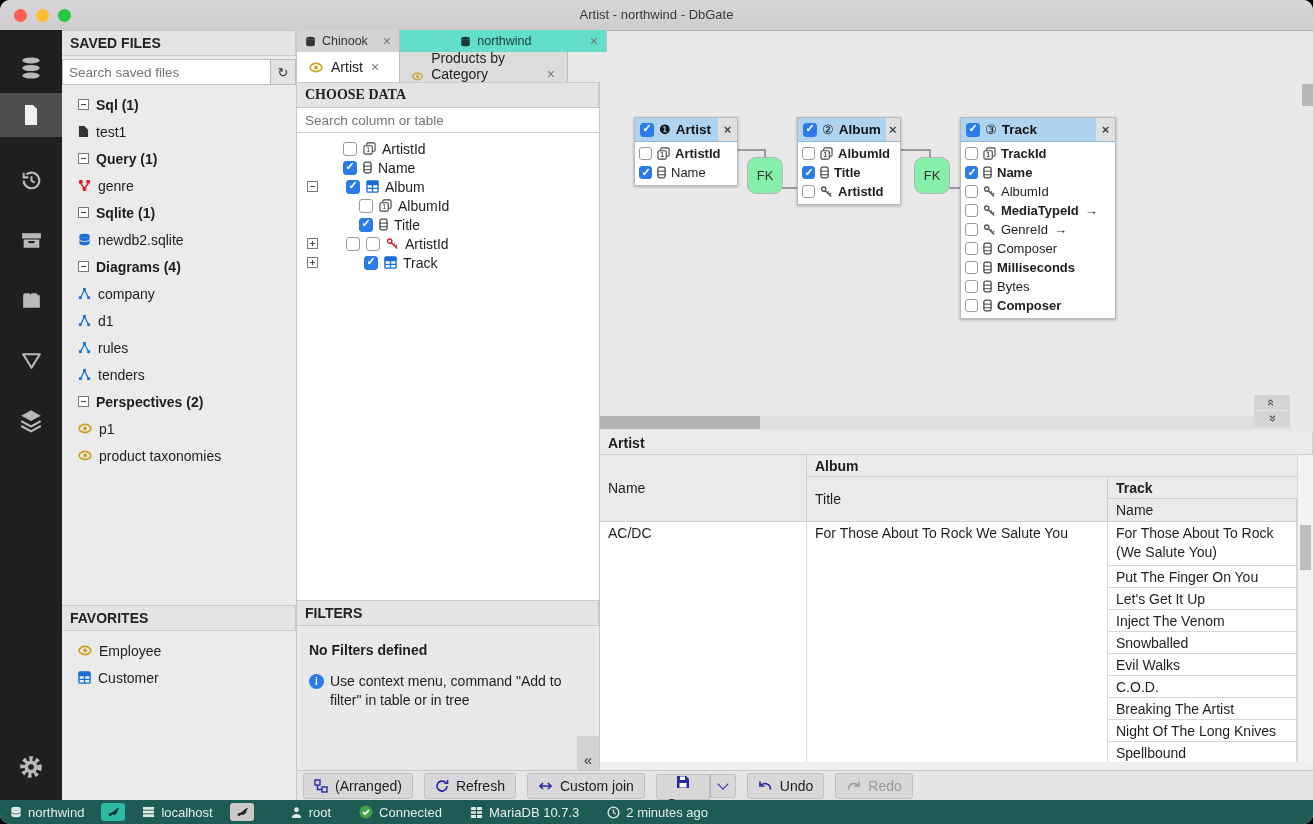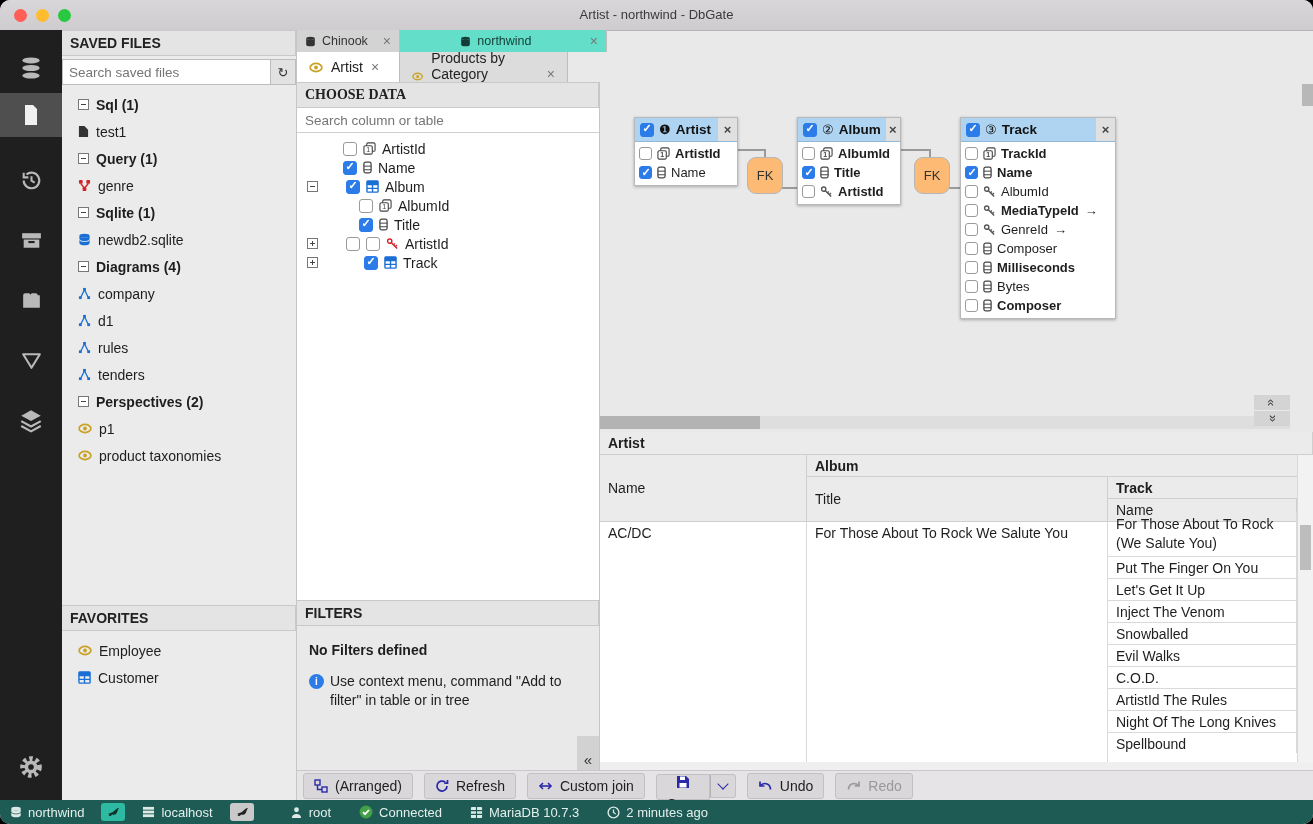--- a/index.html
+++ b/index.html
@@ -56,21 +56,21 @@
   .filters{position:absolute;left:0;top:518px;width:100%;}
   .fbody{background:#e9e9e9;height:163px;padding:10px 12px;box-sizing:border-box;font-size:14px;color:#1e1e1e;position:relative;}
   .fbody .nf{font-weight:bold;margin:6px 0 14px 0;}
   .hint{display:flex;gap:6px;line-height:1.35;}
   .info-i{width:15px;height:15px;border-radius:50%;background:#2b7ce9;color:#fff;font-size:10px;font-weight:bold;display:flex;align-items:center;justify-content:center;flex:none;margin-top:2px;}
   .collapse-btn{position:absolute;right:0;top:110px;width:22px;height:47px;background:#d2d2d2;display:flex;align-items:center;justify-content:center;font-size:15px;color:#333;cursor:pointer;}
 
   
   .canvas{position:absolute;left:600px;top:82px;width:713px;height:350px;background:#e9e9e9;overflow:hidden;}
   .seg{position:absolute;background:#9a9a9a;}
-  .fkbox{position:absolute;width:36px;height:37px;background:#fdba74;border:1px solid #b5b5b5;border-radius:9px;display:flex;align-items:center;justify-content:center;font-size:13px;color:#333;box-sizing:border-box;}
+  .fkbox{position:absolute;width:36px;height:37px;background:#86efac;border:1px solid #b5b5b5;border-radius:9px;display:flex;align-items:center;justify-content:center;font-size:13px;color:#333;box-sizing:border-box;}
   .node{position:absolute;background:#fff;border:1px solid #b9b9b9;box-shadow:0 1px 3px rgba(0,0,0,.28);box-sizing:border-box;}
   .nhead{height:23px;background:#aed4f2;display:flex;align-items:center;gap:5px;padding:0 0 0 5px;font-size:13.5px;font-weight:bold;color:#111;border-bottom:1px solid #8fb8d8;}
   .nhead .badge{font-weight:normal;font-size:13px;}
   .nhead .nx{margin-left:auto;width:19px;height:23px;background:#e0e0e0;display:flex;align-items:center;justify-content:center;color:#444;font-size:13px;cursor:pointer;}
   .nhead .nx::before{content:"×";}
   .ncols{padding:2px 4px 3px 4px;}
   .ncol{height:19px;display:flex;align-items:center;gap:5px;font-size:13px;color:#1e1e1e;}
   .ncol.b{font-weight:bold;}
   .ncol .cb{width:13px;height:13px;}
   .ncol.arrow::after{content:"→";font-size:13px;margin-left:1px;}
@@ -668,29 +668,29 @@
     <div class="gcell" style="left:508px;top:67px;width:189px;height:23px;">
         <span>Name</span>
       </div>
 
     <div class="gdata" style="left:0;top:90px;width:207px;height:240px;">
         <span>AC/DC</span>
       </div>
     <div class="gdata" style="left:207px;top:90px;width:301px;height:240px;">
         <span>For Those About To Rock We Salute You</span>
       </div>
-    <div style="position:absolute;left:508px;top:81px;width:189px;height:240px;overflow:hidden;border-right:1px solid #d9d9d9;box-sizing:border-box;">
+    <div style="position:absolute;left:508px;top:90px;width:189px;height:240px;overflow:hidden;border-right:1px solid #d9d9d9;box-sizing:border-box;">
       <div class="trackrow" style="height:44px;"><span>For Those About To Rock (We Salute You)</span></div>
       <div class="trackrow" style="height:22px;"><span>Put The Finger On You</span></div>
       <div class="trackrow" style="height:22px;"><span>Let's Get It Up</span></div>
       <div class="trackrow" style="height:22px;"><span>Inject The Venom</span></div>
       <div class="trackrow" style="height:22px;"><span>Snowballed</span></div>
       <div class="trackrow" style="height:22px;"><span>Evil Walks</span></div>
       <div class="trackrow" style="height:22px;"><span>C.O.D.</span></div>
-      <div class="trackrow" style="height:22px;"><span>ArtistId The Rules</span></div>
+      <div class="trackrow" style="height:22px;"><span>Breaking The Artist</span></div>
       <div class="trackrow" style="height:22px;"><span>Night Of The Long Knives</span></div>
       <div class="trackrow" style="height:22px;"><span>Spellbound</span></div>
     </div>
     <div class="gvscroll">
         <div class="thumb"></div>
       </div>
   </div>
   <div class="bstrip"></div>
 
   <div class="toolbar">

